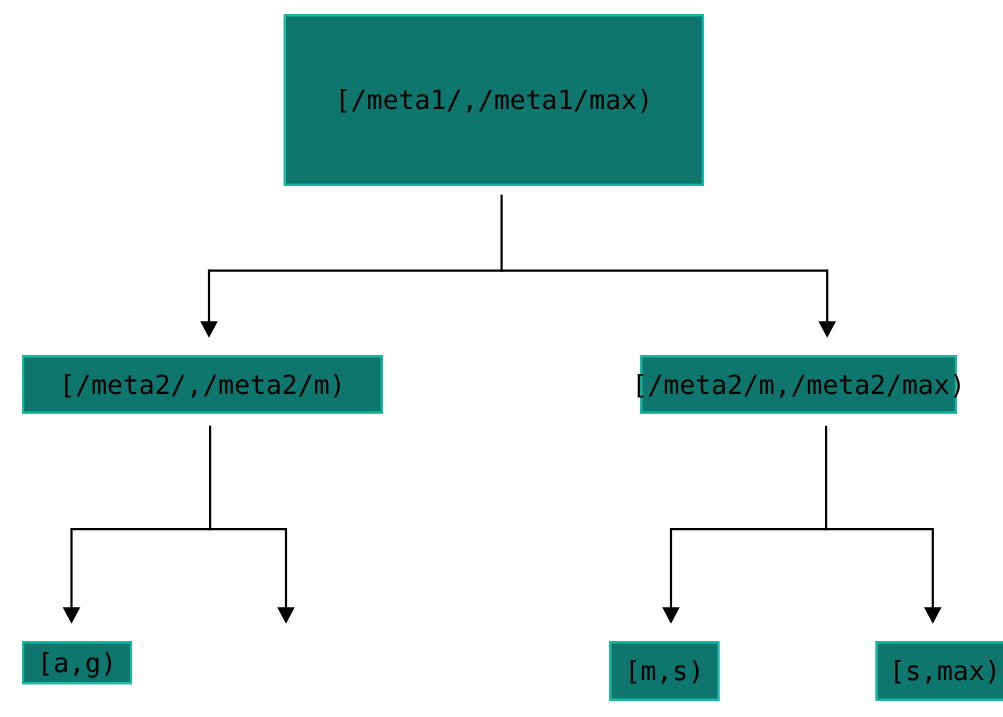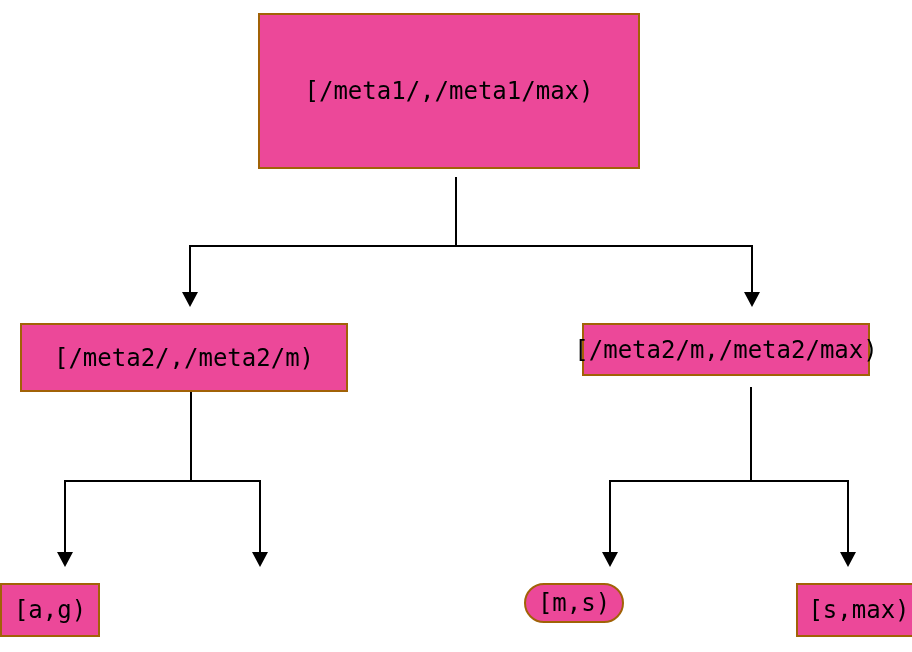--- a/index.html
+++ b/index.html
@@ -22,36 +22,36 @@
   .edges {
     position: absolute;
     left: 0;
     top: 0;
     width: 912px;
     height: 652px;
   }
   .node {
     position: absolute;
     box-sizing: border-box;
-    border: 2px solid #a16207;
-    background: #ec4899;
+    border: 2px solid #14b8a6;
+    background: #0f766e;
     color: #000000;
     display: flex;
     align-items: center;
     justify-content: center;
     font-size: 24px;
     line-height: 1;
     white-space: nowrap;
   }
   .node-root   { left: 258px; top: 13px;  width: 382px; height: 156px; }
-  .node-left   { left: 20px;  top: 323px; width: 328px; height: 69px; }
+  .node-left   { left: 20px;  top: 323px; width: 328px; height: 53px; }
   .node-right  { left: 582px; top: 323px; width: 288px; height: 53px; }
-  .leaf-ag     { left: 0;   top: 583px; width: 100px; height: 54px; }
+  .leaf-ag     { left: 20px;   top: 583px; width: 100px; height: 39px; }
   .leaf-gm     { left: 203px; top: 583px; width: 100px; height: 54px; }
-  .leaf-ms     { left: 524px; top: 583px; width: 100px; height: 40px; border-radius: 21px; }
+  .leaf-ms     { left: 554px; top: 583px; width: 100px; height: 54px; }
   .leaf-smax   { left: 796px; top: 583px; width: 126px; height: 54px; }
 </style>
 </head>
 <body>
 
 <div class="canvas">
 
   <svg class="edges" width="912" height="652" viewBox="0 0 912 652" xmlns="http://www.w3.org/2000/svg">
     <g stroke="#000000" stroke-width="2" fill="none">
 

